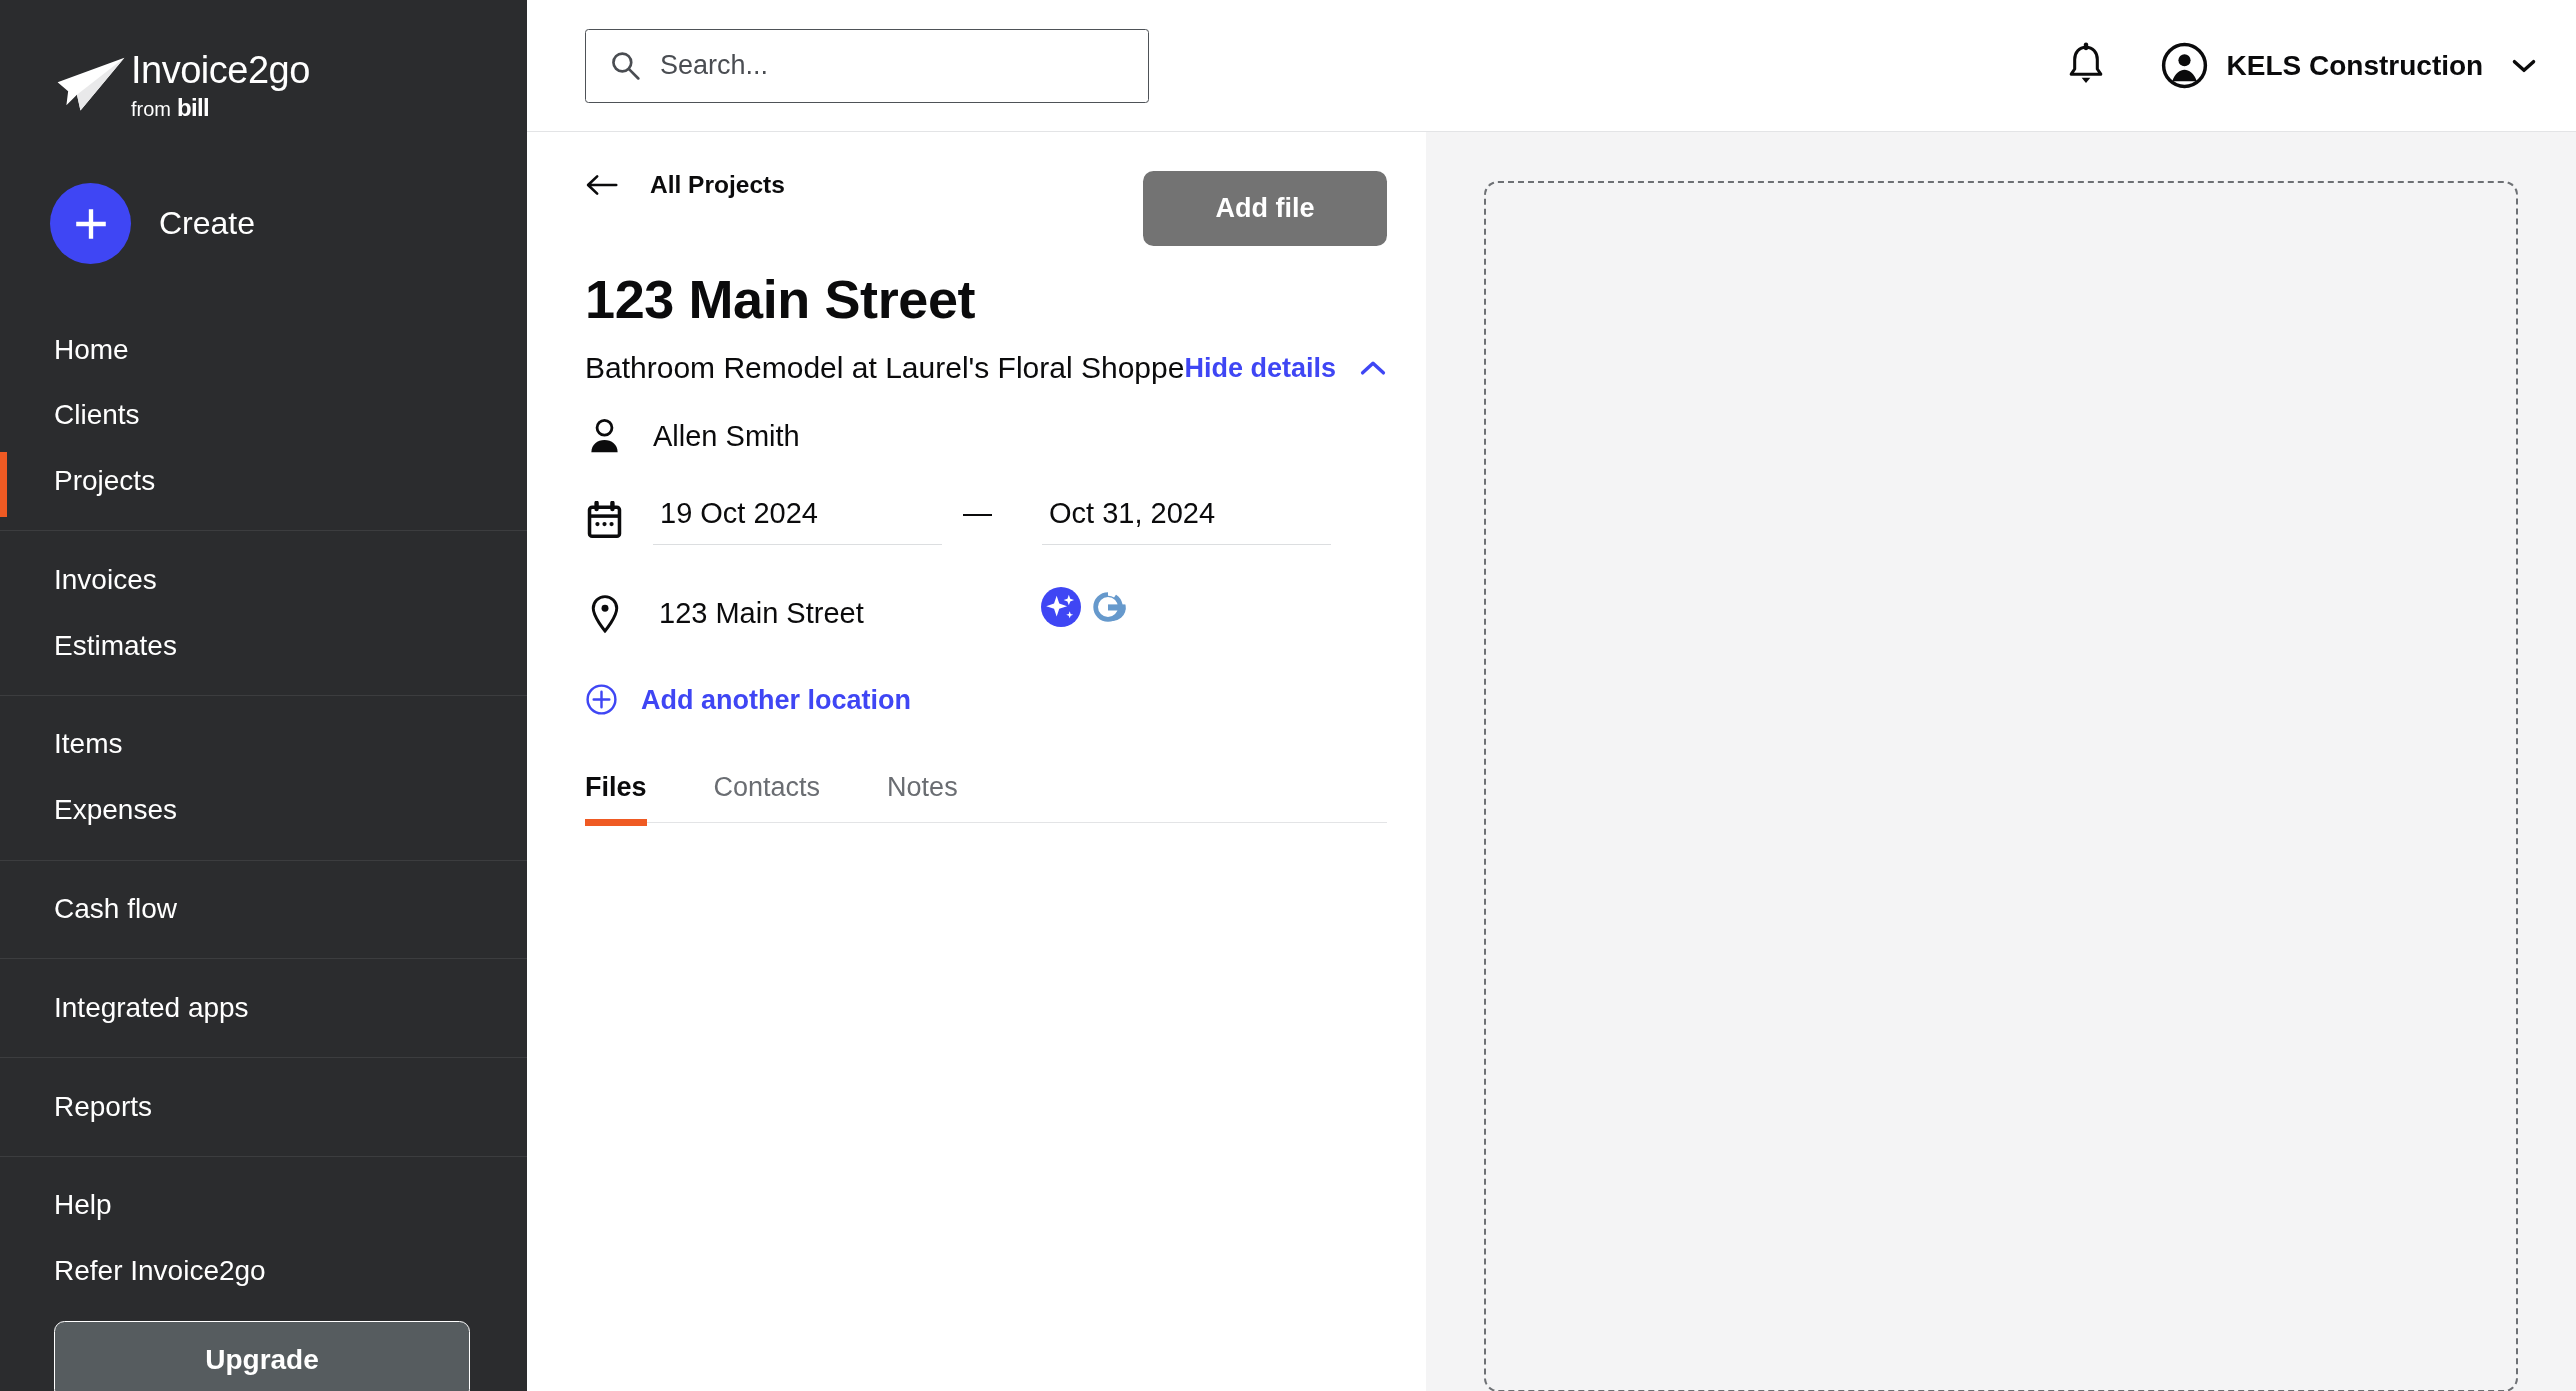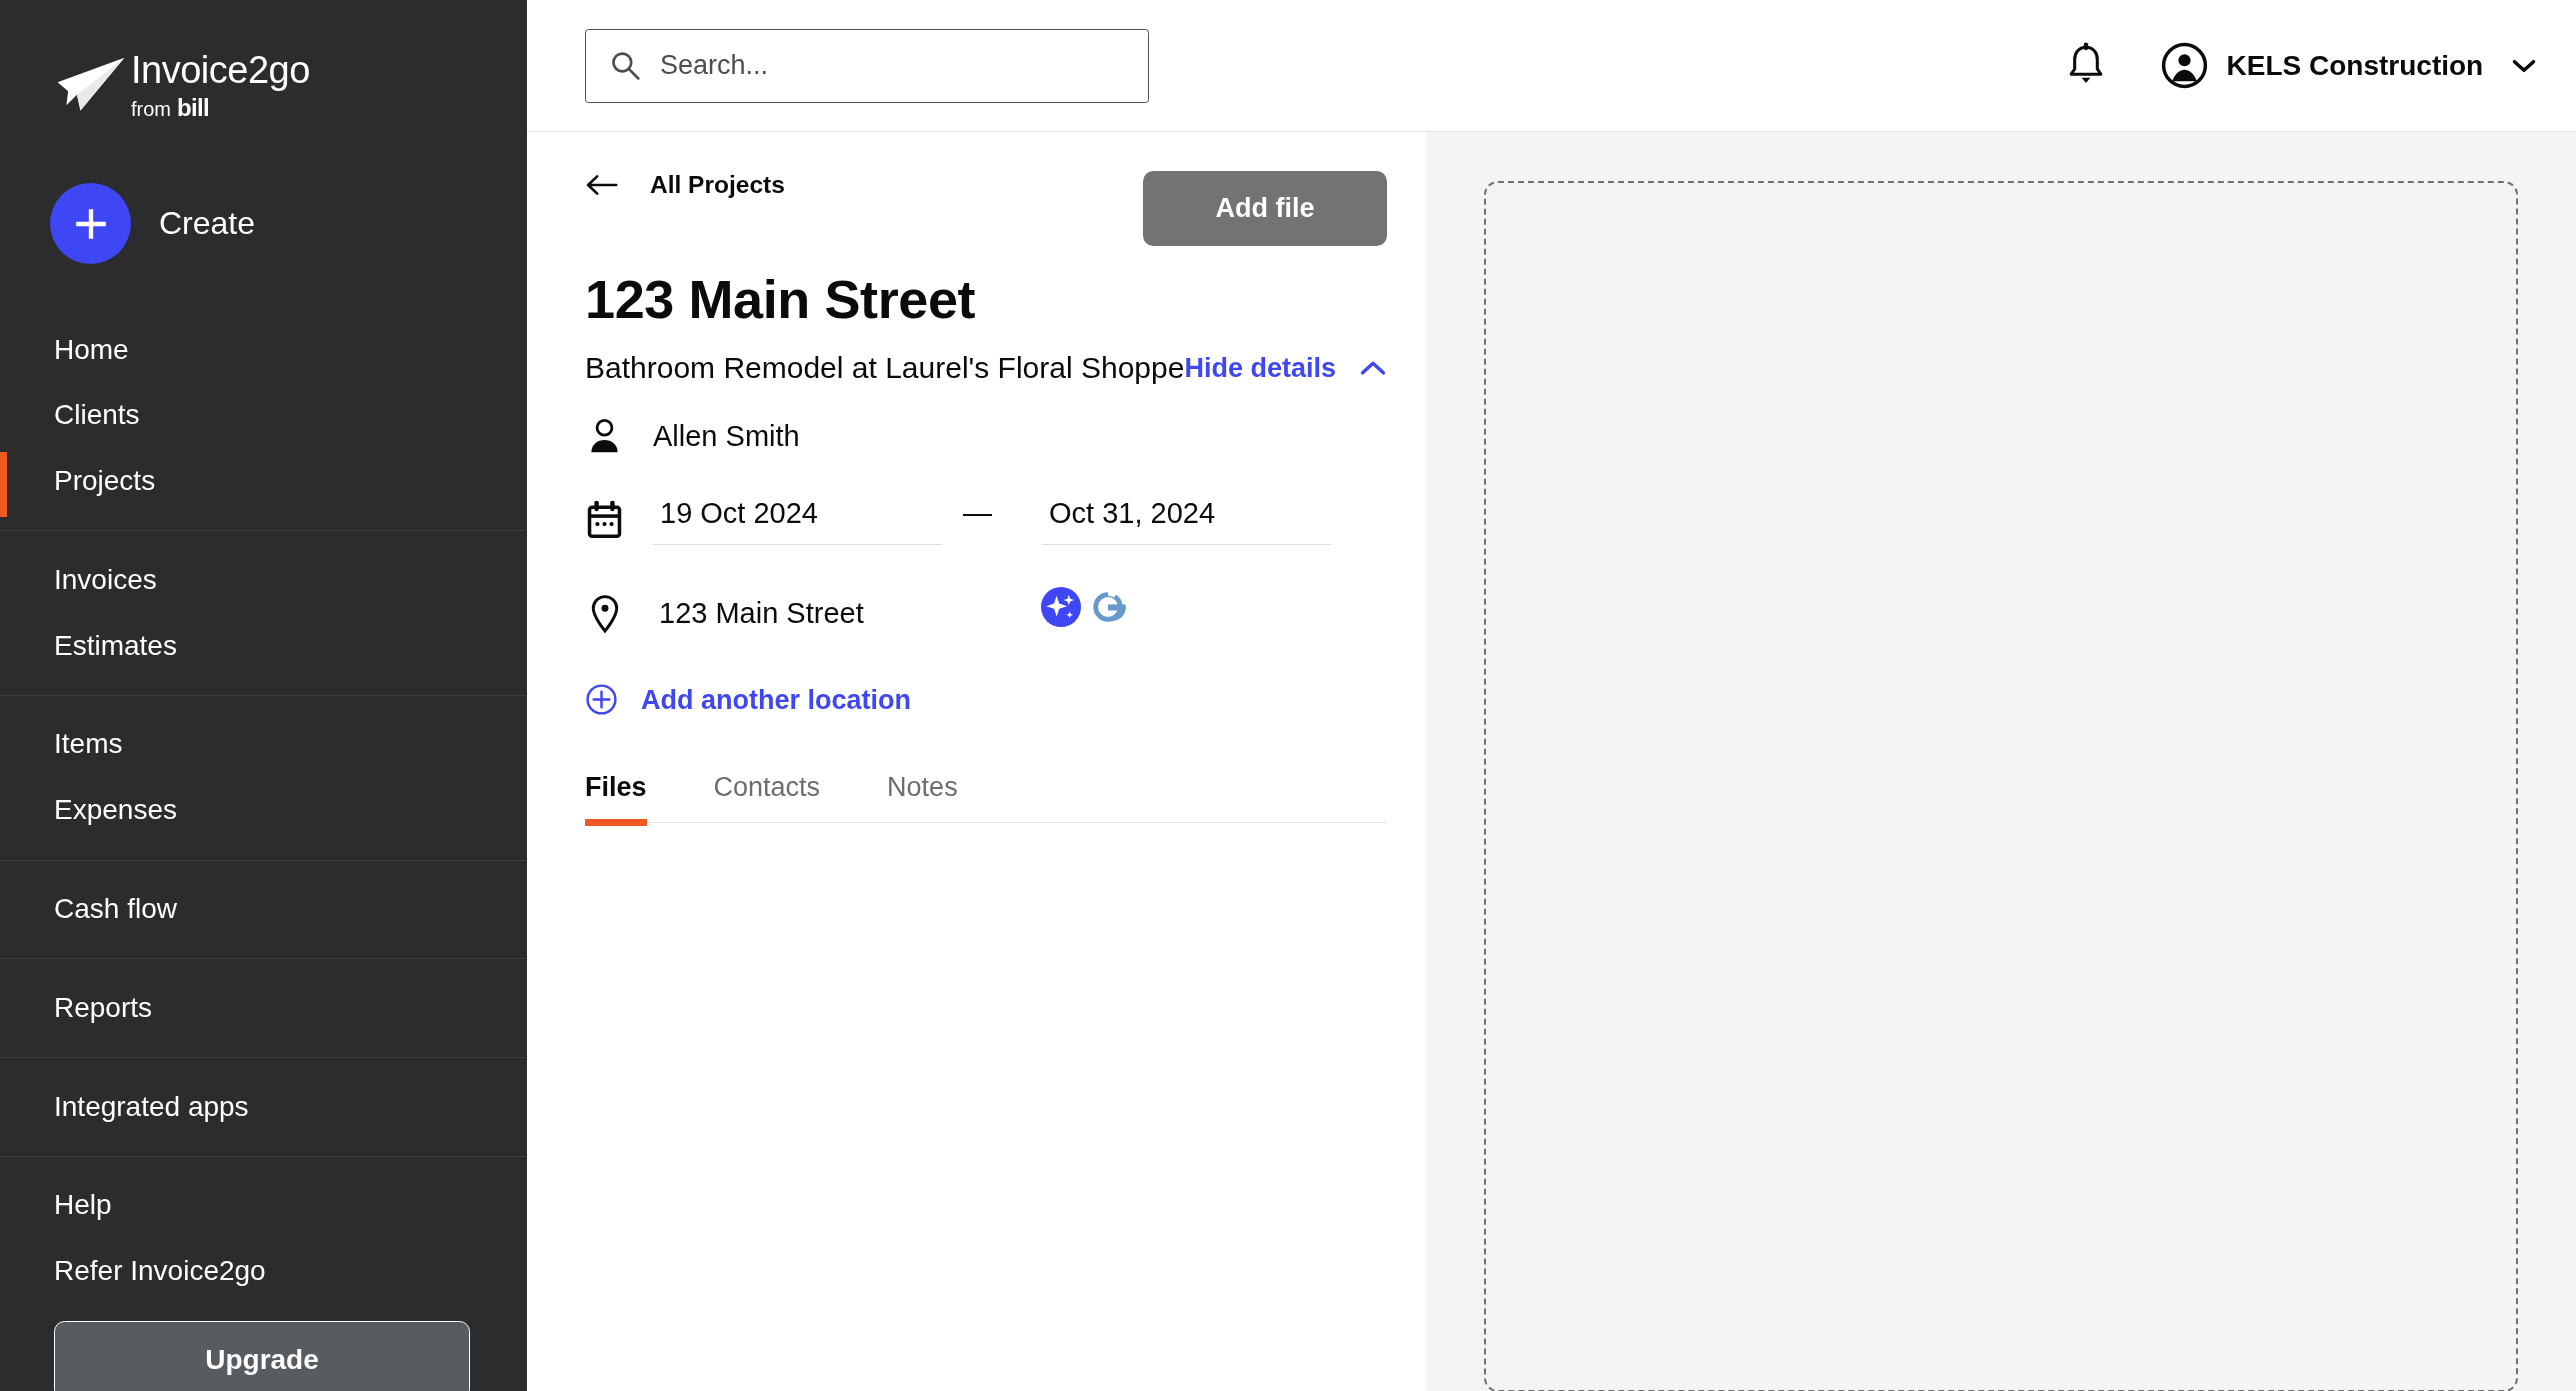--- a/index.html
+++ b/index.html
@@ -296,24 +296,24 @@
         <div class="nav-item">Estimates</div>
       </div>
       <div class="nav-group">
         <div class="nav-item">Items</div>
         <div class="nav-item">Expenses</div>
       </div>
       <div class="nav-group">
         <div class="nav-item">Cash flow</div>
       </div>
       <div class="nav-group">
+        <div class="nav-item">Integrated apps</div>
+      </div>
+      <div class="nav-group">
         <div class="nav-item">Reports</div>
-      </div>
-      <div class="nav-group">
-        <div class="nav-item">Integrated apps</div>
       </div>
       <div class="nav-group">
         <div class="nav-item">Help</div>
         <div class="nav-item">Refer Invoice2go</div>
       </div>
     </nav>
 
     <div class="spacer"></div>
 
     <div class="upgrade-wrap">

